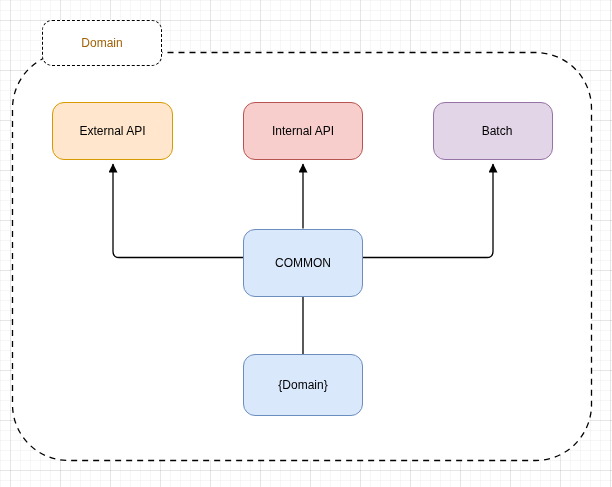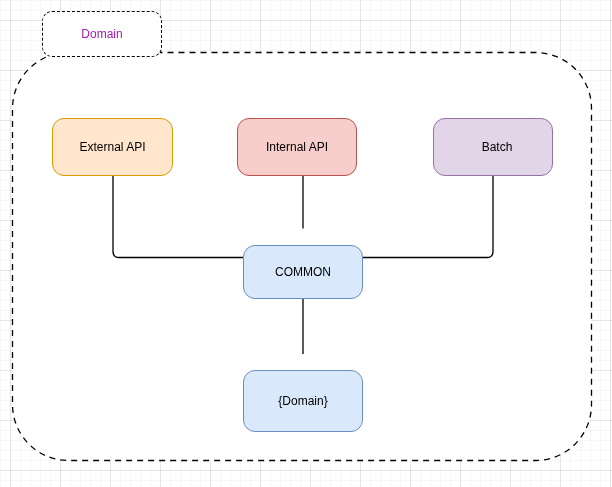--- a/index.html
+++ b/index.html
@@ -12,32 +12,32 @@
       linear-gradient(to bottom, rgba(0,0,0,0.07) 1px, transparent 1px),
       linear-gradient(to right, rgba(0,0,0,0.03) 1px, transparent 1px),
       linear-gradient(to bottom, rgba(0,0,0,0.03) 1px, transparent 1px);
     background-size:50px 50px,50px 50px,10px 10px,10px 10px;
     background-position:10px 20px,10px 20px,0 0,0 0;
   }
   svg.layer{position:absolute;left:0;top:0;width:612px;height:487px;}
   .node{
     position:absolute;display:flex;align-items:center;justify-content:center;
     border:1px solid #000;border-radius:12px;
-    font-size:12px;color:#000;box-sizing:border-box;text-align:center;margin-top:16px;
+    font-size:12px;color:#000;box-sizing:border-box;text-align:center;
   }
   #n-external{left:52px;top:102px;width:121px;height:58px;}
-  #n-internal{left:237px;top:102px;width:120px;height:58px;}
+  #n-internal{left:243px;top:102px;width:120px;height:58px;}
   #n-batch{left:433px;top:102px;width:120px;height:58px;}
-  #n-common{left:243px;top:229px;width:120px;height:54px;}
+  #n-common{left:243px;top:229px;width:120px;height:68px;}
   #n-domain{left:243px;top:354px;width:120px;height:62px;}
   .context-label{
-    position:absolute;left:42px;top:11px;width:120px;height:46px;
+    position:absolute;left:42px;top:20px;width:120px;height:46px;
     background:#ffffff;border:1px dashed #000;border-radius:10px;
     display:flex;flex-direction:column;align-items:center;justify-content:center;
-    font-size:12px;color:#a21caf;line-height:1.35;box-sizing:border-box;text-align:center;
+    font-size:12px;color:#a16207;line-height:1.35;box-sizing:border-box;text-align:center;
     z-index:3;
   }
   .node{z-index:2;}
 </style>
 </head>
 <body>
 
 <div class="canvas">
 
   <svg class="layer" viewBox="0 0 612 487">

